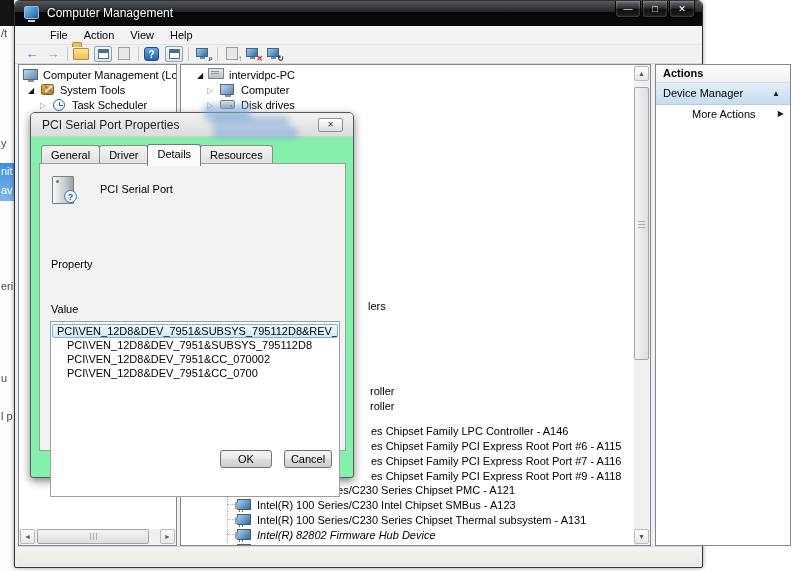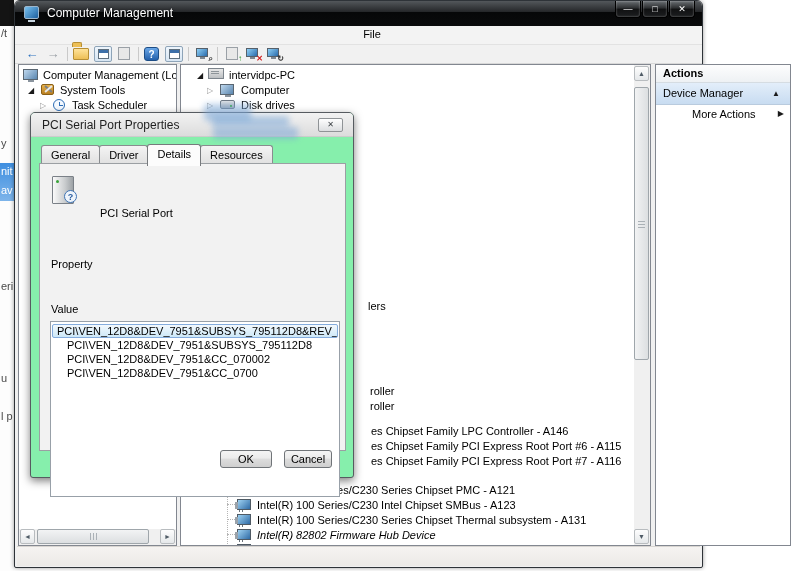--- a/index.html
+++ b/index.html
@@ -26,21 +26,21 @@
   #title-icon:after { content:""; position:absolute; left:3px; bottom:-4px; width:7px; height:2px; background:#c7d4df; }
   #title-text { position:absolute; left:32px; top:5px; color:#fff; font-size:12px; text-shadow:0 1px 3px #000; }
   #win-buttons { position:absolute; right:7px; top:0; display:flex; }
   .winbtn { width:26px; height:17px; margin-left:1px; border:1px solid #000; border-top:none;
     border-radius:0 0 4px 4px; background:linear-gradient(#6a6f73,#2b2d2f 45%,#101112 50%,#1c1e20);
     color:#fff; font-size:9px; line-height:16px; text-align:center;
     box-shadow:inset 0 0 2px rgba(255,255,255,.5); }
 
   
   #menubar { position:absolute; left:0; top:25px; right:0; height:19px; background:#f3f3f3;
-    border-bottom:1px solid #e2e2e2; display:flex; align-items:center; padding-left:27px; border-radius:0;flex-direction:column; }
+    border-bottom:1px solid #e2e2e2; display:flex; align-items:center; padding-left:27px; border-radius:0; }
   .menu-item { padding:2px 8px; }
   #toolbar { position:absolute; left:0; top:44px; right:0; height:19px; background:#f1f1f1;
     border-bottom:1px solid #d8d8d8; display:flex; align-items:center; padding-left:8px; }
   .tbi { width:18px; height:16px; margin-right:3px; position:relative; text-align:center; line-height:15px; }
   .tb-sep { width:1px; height:14px; background:#c9c9c9; margin:0 5px 0 2px; }
   .arrow-back { color:#2f74c0; font-weight:bold; font-size:13px; }
   .arrow-fwd { color:#9aa0a6; font-weight:bold; font-size:13px; }
   .tb-folder { background:linear-gradient(#ffe39a,#edbf56); border:1px solid #b78f35; width:16px; height:12px; margin-top:2px; border-radius:1px; }
   .tb-folder:before { content:""; position:absolute; left:-1px; top:-4px; width:8px; height:4px;
     background:#edbf56; border:1px solid #b78f35; border-bottom:none; border-radius:2px 2px 0 0; }
@@ -125,21 +125,21 @@
   .tab + .tab { margin-left:-1px; }
   .tab.active { background:#fcfcfc; padding-bottom:6px; margin-bottom:-2px; z-index:2; border-color:#777a7d; }
   #dlg-panel { position:absolute; left:8px; top:50px; width:307px; height:288px;
     border:1px solid #9b9fa3; background:#f2f2f2; }
   #dev-icon { position:absolute; left:12px; top:12px; width:22px; height:28px;
     border:1px solid #7a8087; background:linear-gradient(90deg,#fafafa,#c9ccce 60%,#9da2a6); border-radius:1px; }
   #dev-icon:before { content:""; position:absolute; left:3px; top:3px; width:3px; height:3px; background:#39a339; border-radius:50%; }
   #dev-q { position:absolute; left:24px; top:26px; width:13px; height:13px; border-radius:50%;
     background:#eef4fb; border:1px solid #3f74b5; color:#2a5da0; font-size:9px; font-weight:bold;
     text-align:center; line-height:12px; }
-  #dev-name { position:absolute; left:60px; top:19px;margin-top:24px; }
+  #dev-name { position:absolute; left:60px; top:19px; }
   .dlg-label { position:absolute; left:11px; }
   #property-select { position:absolute; left:10px; top:114px; width:290px; height:20px;
     border:1px solid #8e99a4; background:linear-gradient(#fbfbfb,#e9edf1); border-radius:2px;
     padding:3px 0 0 5px; }
   #property-select .dd { position:absolute; right:6px; top:5px; font-size:8px; color:#42474c; }
   #value-list { position:absolute; left:10px; top:157px; width:290px; height:176px;
     border:1px solid #98a0a8; background:#fff; padding-top:2px; }
   .vrow { height:14px; line-height:14px; padding-left:4px; white-space:nowrap; overflow:hidden;margin-left:12px; }
   .vrow.selected { margin:0 1px; border:1px solid #84acdd; border-radius:2px; height:14px; line-height:12px;
     background:linear-gradient(#f3f9fd,#cde8f7); }
@@ -265,20 +265,21 @@
       <span class="ticon i-disk" style="left:13px; top:2px;"></span>
       <span style="position:absolute; left:34px; top:1px; white-space:nowrap;">Disk drives</span>
     </div>
 
     <span class="trow" style="left:187px; top:235px;">lers</span>
     <span class="trow" style="left:189px; top:320px;">roller</span>
     <span class="trow" style="left:189px; top:335px;">roller</span>
     <span class="trow" style="left:190px; top:360px;">es Chipset Family LPC Controller - A146</span>
     <span class="trow" style="left:190px; top:375px;">es Chipset Family PCI Express Root Port #6 - A115</span>
     <span class="trow" style="left:190px; top:390px;">es Chipset Family PCI Express Root Port #7 - A116</span>
+    <span class="trow" style="left:190px; top:405px;">es Chipset Family PCI Express Root Port #9 - A118</span>
 
     <div id="vdot" style="left:46px; top:412px; height:125px;"></div>
     <div class="trow" style="left:46px; top:419px;">
       <span class="connector" style="left:0; top:5px; width:8px;"></span>
       <span class="ticon i-dev" style="left:10px; top:0;"></span>
       <span style="position:absolute; left:30px; top:0; white-space:nowrap;">Intel(R) 100 Series/C230 Series Chipset PMC - A121</span>
     </div>
     <div class="trow" style="left:46px; top:434px;">
       <span class="connector" style="left:0; top:5px; width:8px;"></span>
       <span class="ticon i-dev" style="left:10px; top:0;"></span>

